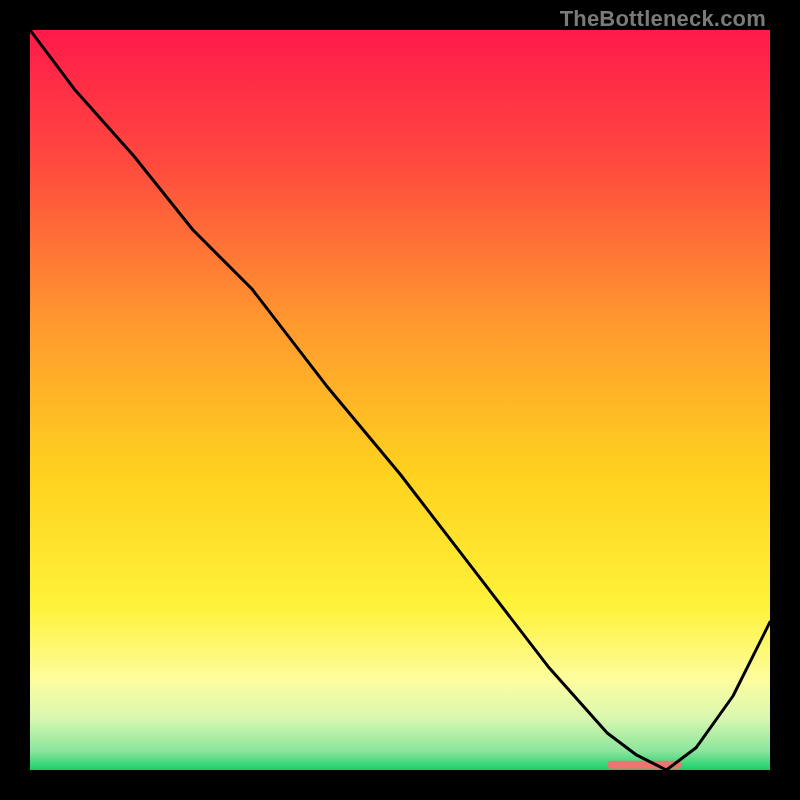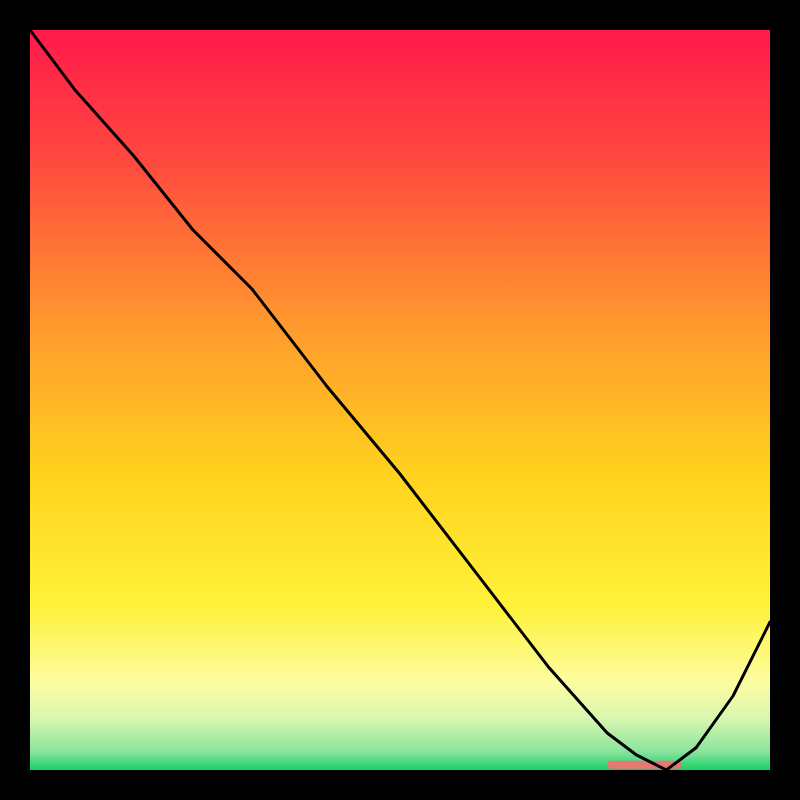--- a/index.html
+++ b/index.html
@@ -45,20 +45,21 @@
   }
   .marker {
     fill: #e87772;
     stroke: none;
   }
 </style>
 </head>
 <body>
 
 <div class="frame">
+  <div class="watermark">TheBottleneck.com</div>
 
   <div class="plot">
     <svg id="chart-svg" viewBox="0 0 740 740" width="740" height="740">
       <defs>
         <linearGradient id="bg-grad" x1="0" y1="0" x2="0" y2="1">
             <stop offset="0.00%" stop-color="#ff1a4b"></stop>
             <stop offset="18.00%" stop-color="#ff4a3e"></stop>
             <stop offset="40.00%" stop-color="#ff9a2e"></stop>
             <stop offset="60.00%" stop-color="#ffd21e"></stop>
             <stop offset="78.00%" stop-color="#fff23a"></stop>

